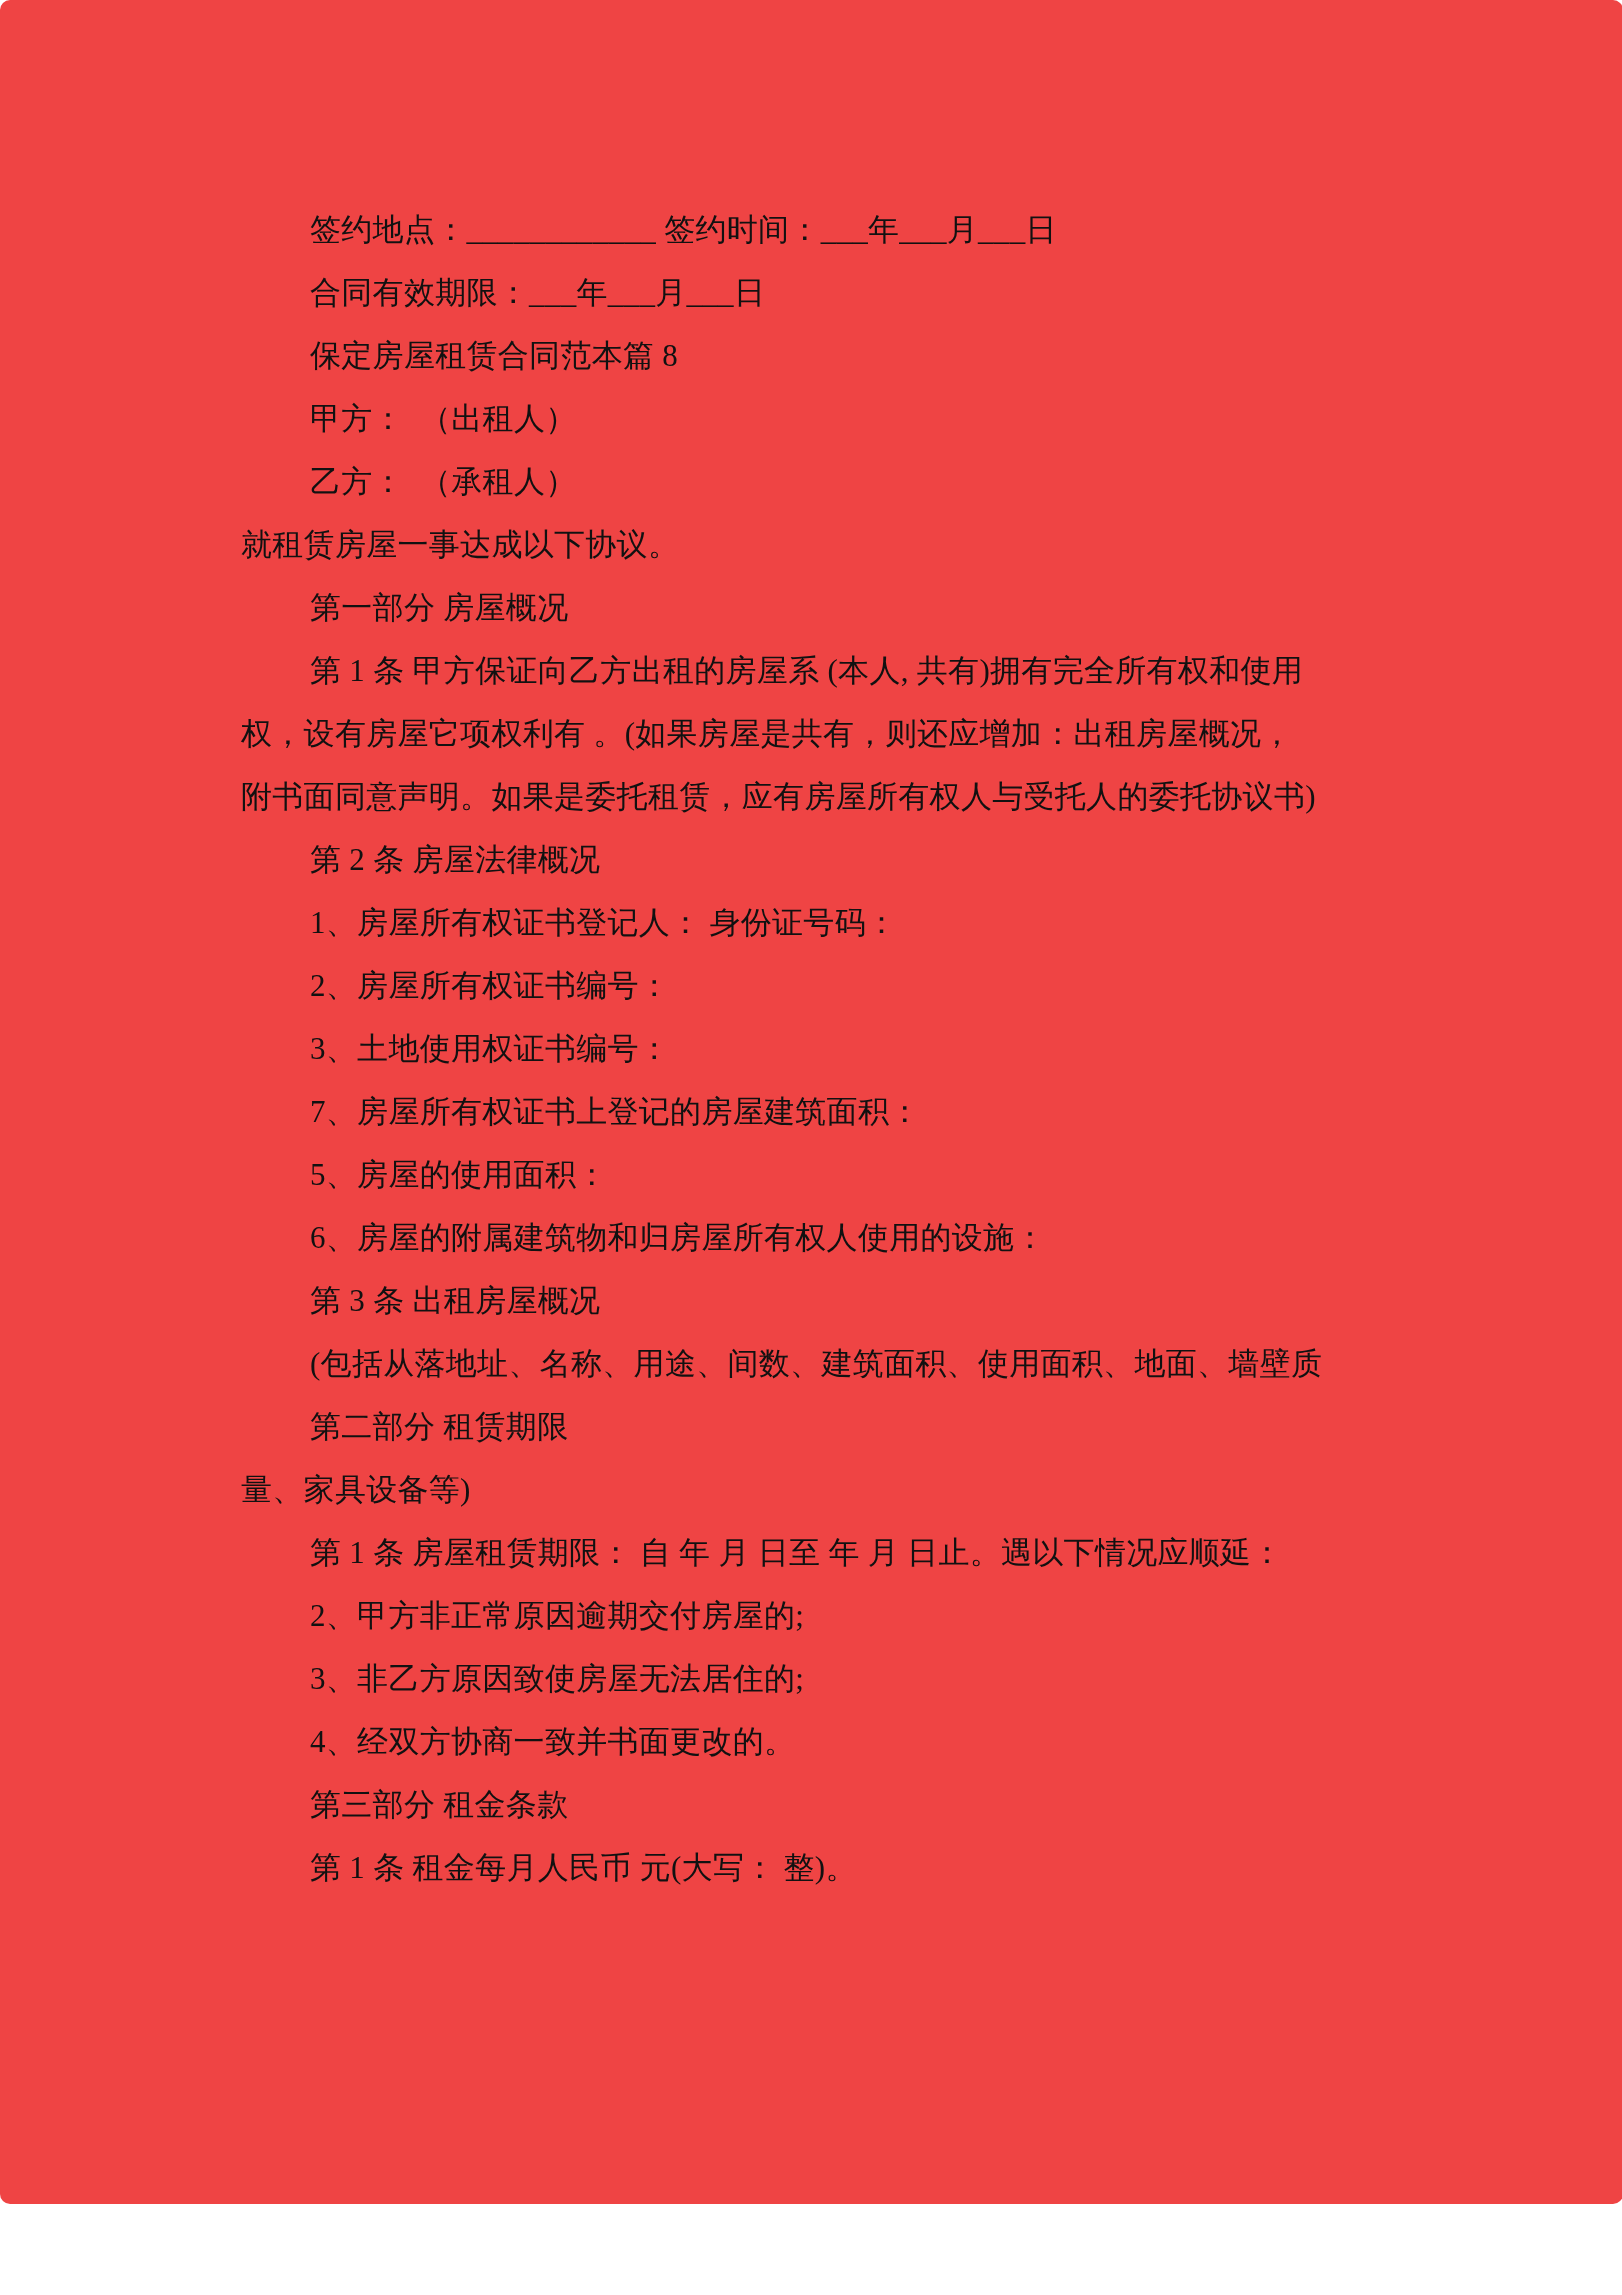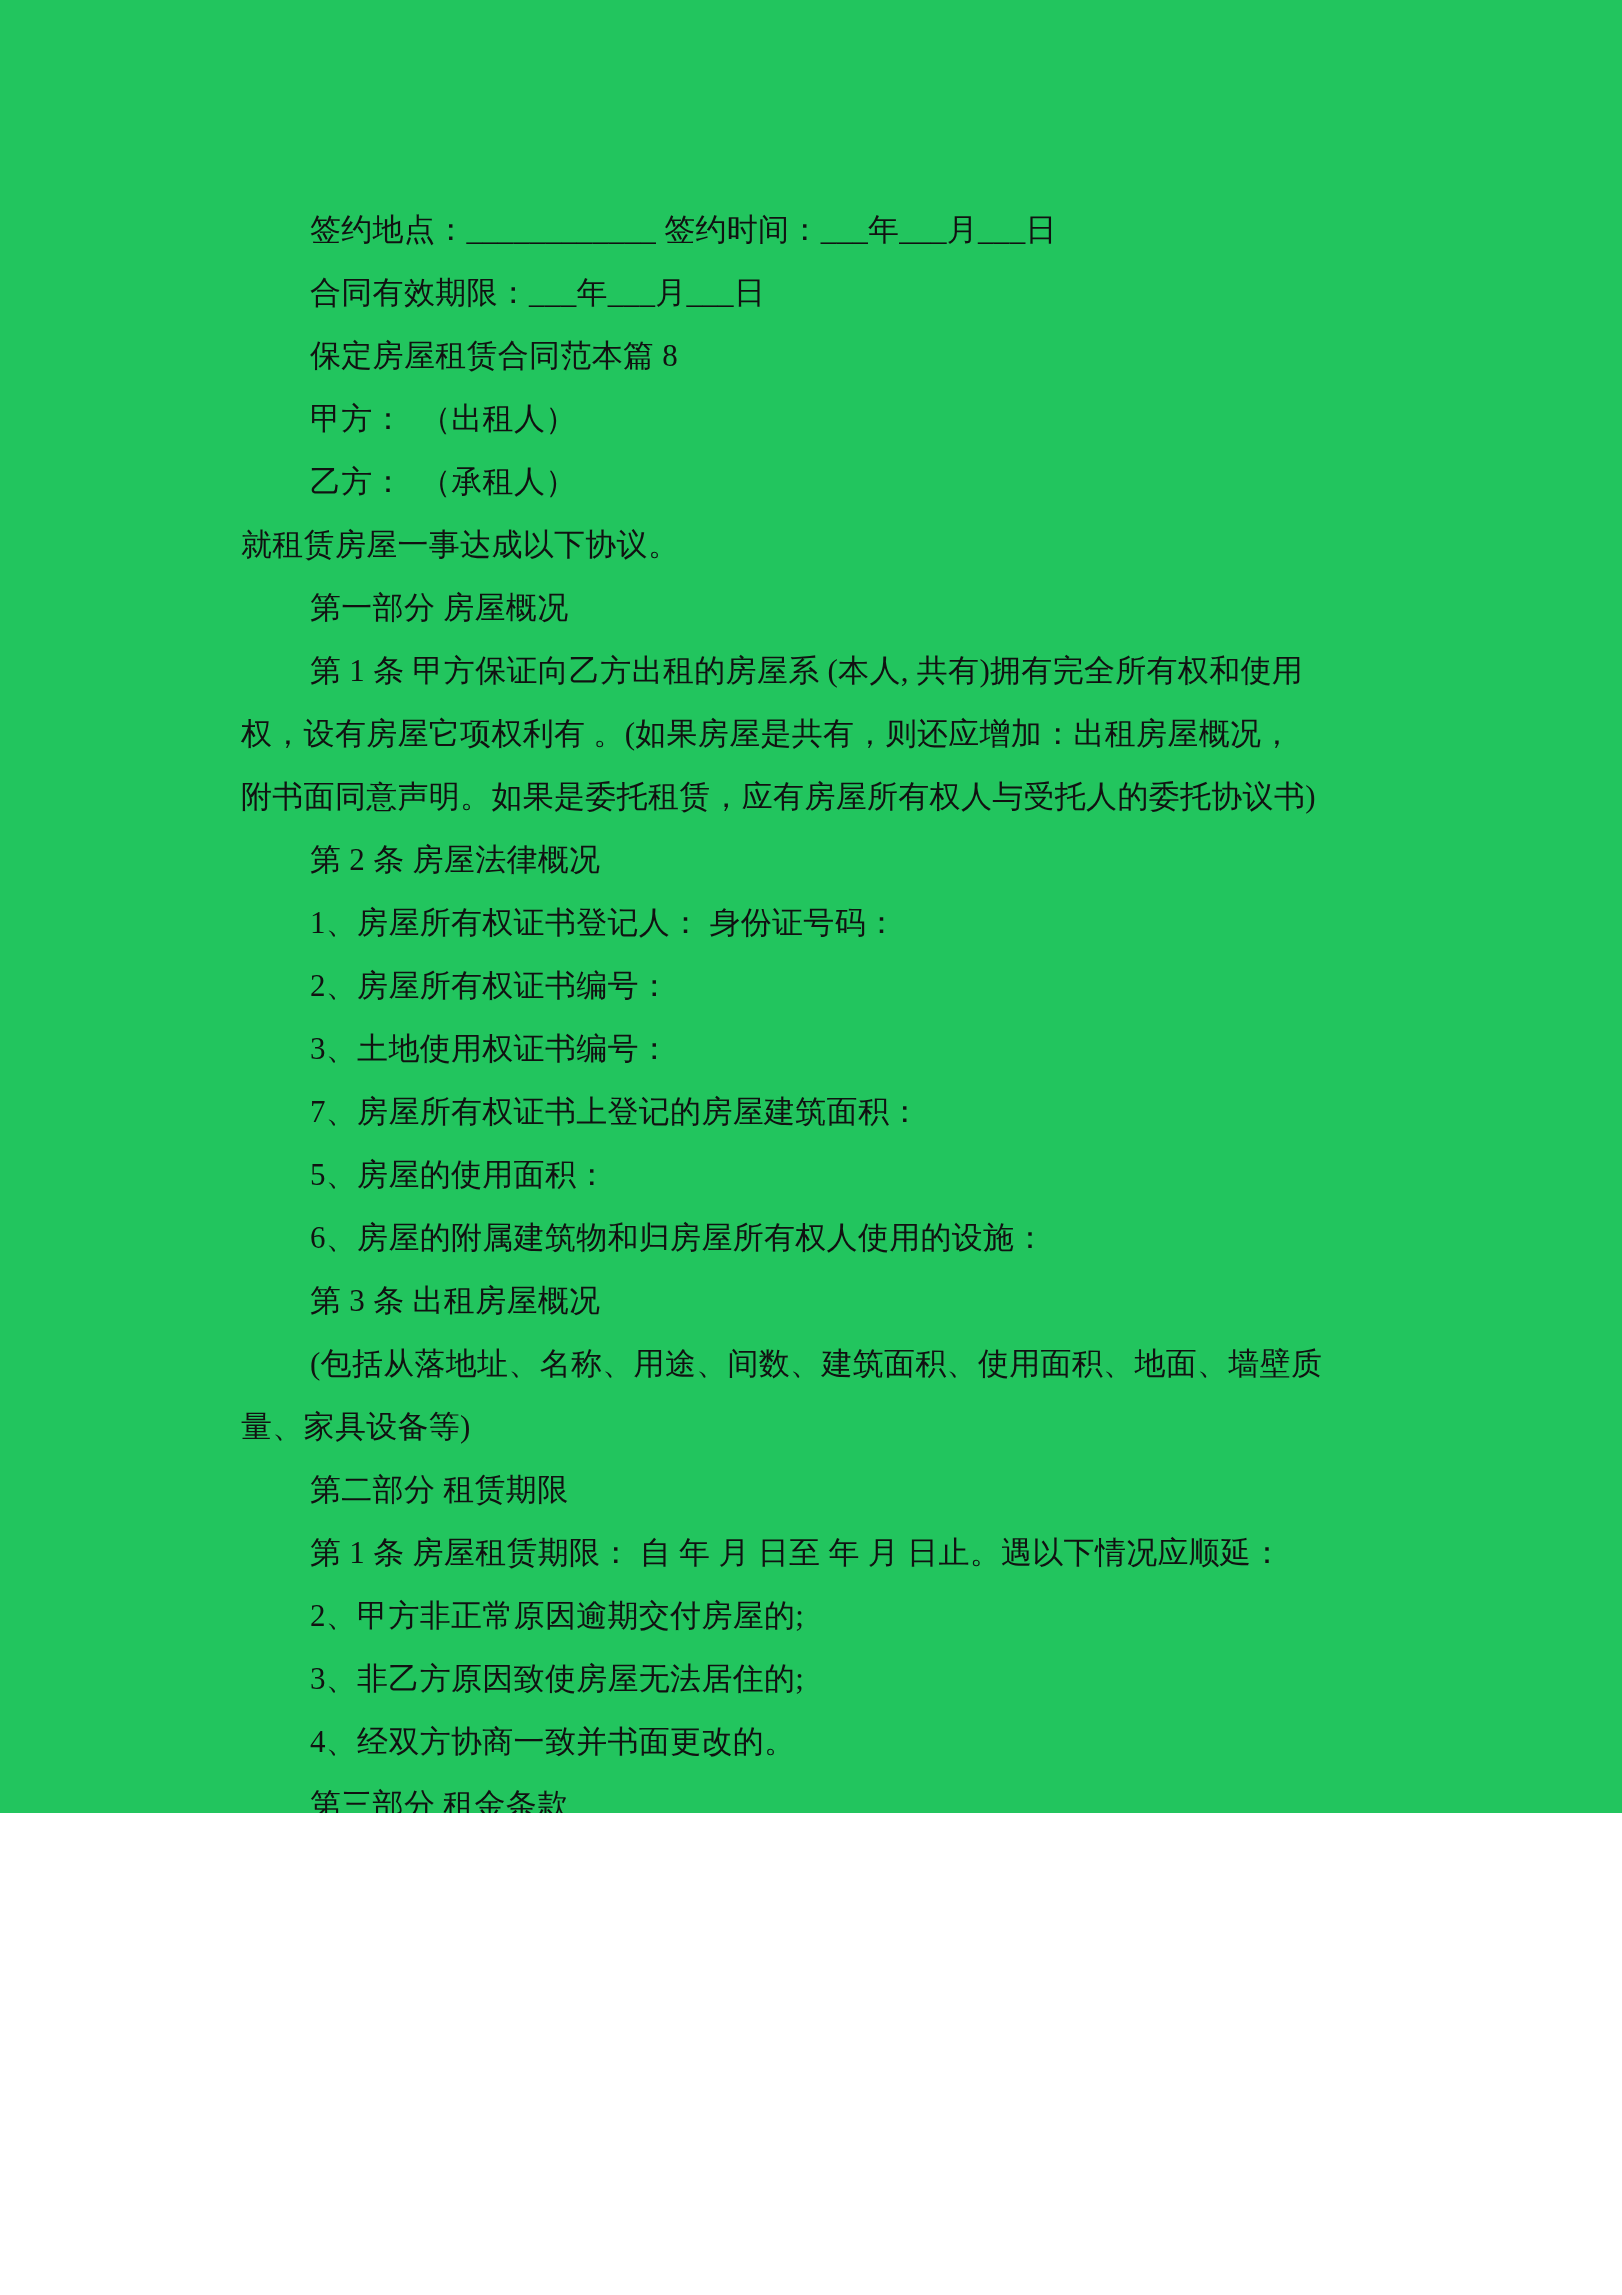--- a/index.html
+++ b/index.html
@@ -4,25 +4,26 @@
 <title>保定房屋租赁合同范本</title>
 <style>
   html, body {
     margin: 0;
     padding: 0;
     background: #ffffff;
   }
   .page {
     position: relative;
     width: 1623px;
-    height: 1813px;
-    background: #22c55e;
+    height: 2204px;
+    background: #ef4444;
     overflow: hidden;
     font-family: "Liberation Serif", "DejaVu Serif", serif;
     color: #111111;
+    border-radius: 10px;
   }
   .content {
     position: absolute;
     left: 241px;
     top: 198px;
     width: 1142px;
     font-size: 31px;
     line-height: 63px;
     letter-spacing: 0.3px;
   }
@@ -53,22 +54,22 @@
     <p class="line">附书面同意声明。如果是委托租赁，应有房屋所有权人与受托人的委托协议书)</p>
     <p class="line indent">第 2 条 房屋法律概况</p>
     <p class="line indent">1、房屋所有权证书登记人： 身份证号码：</p>
     <p class="line indent">2、房屋所有权证书编号：</p>
     <p class="line indent">3、土地使用权证书编号：</p>
     <p class="line indent">7、房屋所有权证书上登记的房屋建筑面积：</p>
     <p class="line indent">5、房屋的使用面积：</p>
     <p class="line indent">6、房屋的附属建筑物和归房屋所有权人使用的设施：</p>
     <p class="line indent">第 3 条 出租房屋概况</p>
     <p class="line indent">(包括从落地址、名称、用途、间数、建筑面积、使用面积、地面、墙壁质</p>
+    <p class="line indent">第二部分 租赁期限</p>
     <p class="line">量、家具设备等)</p>
-    <p class="line indent">第二部分 租赁期限</p>
     <p class="line indent">第 1 条 房屋租赁期限： 自 年 月 日至 年 月 日止。遇以下情况应顺延：</p>
     <p class="line indent">2、甲方非正常原因逾期交付房屋的;</p>
     <p class="line indent">3、非乙方原因致使房屋无法居住的;</p>
     <p class="line indent">4、经双方协商一致并书面更改的。</p>
     <p class="line indent">第三部分 租金条款</p>
     <p class="line indent">第 1 条 租金每月人民币 元(大写： 整)。</p>
   </div>
 </div>
 
 

